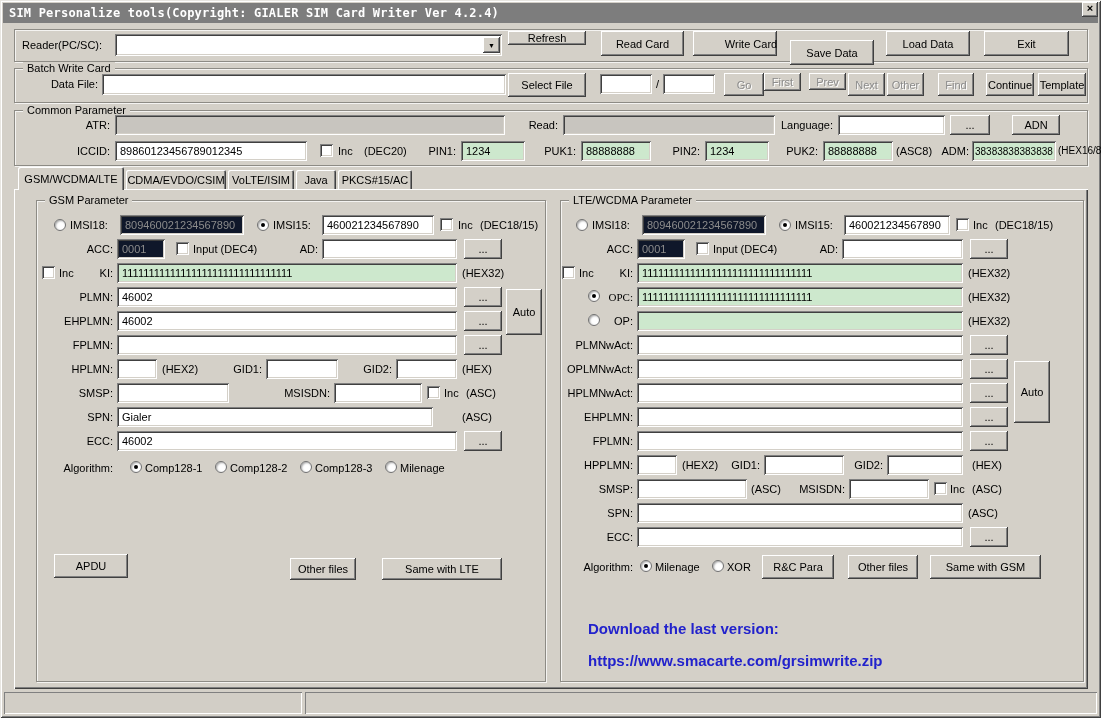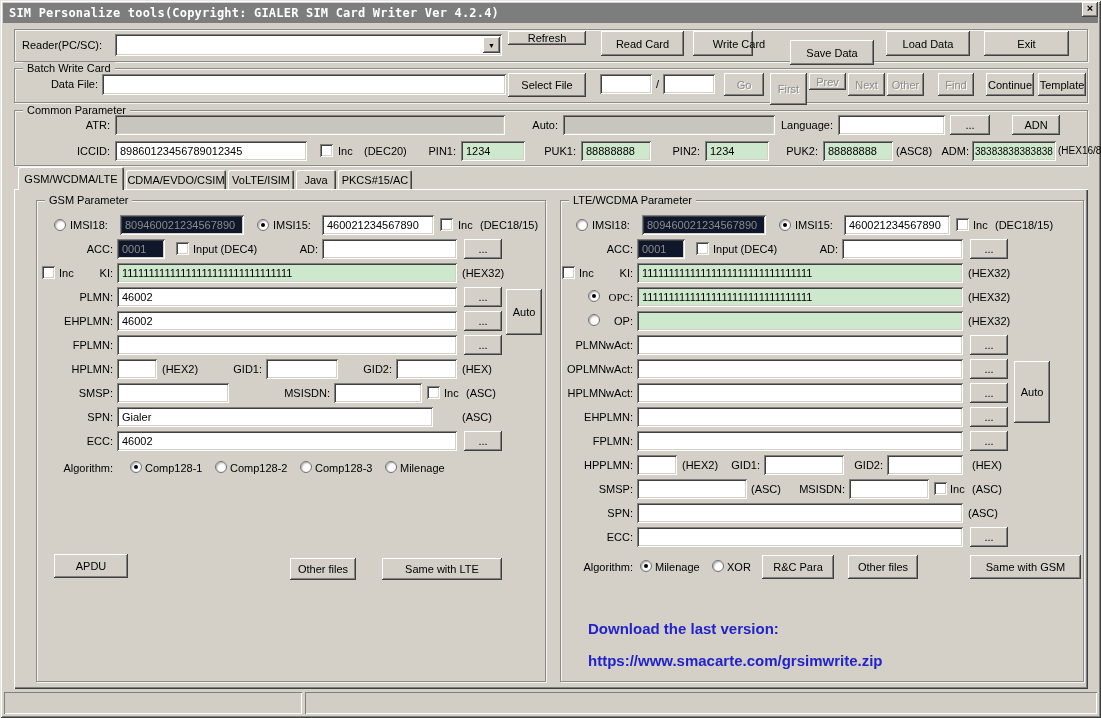--- a/index.html
+++ b/index.html
@@ -74,49 +74,49 @@
   <span>SIM Personalize tools(Copyright: GIALER SIM Card Writer Ver 4.2.4)</span>
 </div>
 <div class="closebtn">×</div>
 
 <div class="groupbox" style="left:14px;top:29px;width:1074px;height:33px;"></div>
 <span class="lbl" style="left:22px;top:35px;">Reader(PC/SC):</span>
 <input class="tb" style="left: 115px; top: 34px; width: 387px; height: 22px;" value="">
 <div class="comboarrow" style="left:483px;top:37px;">▼</div>
 <div class="btn" style="left:508px;top:31px;width:78px;height:14px;">Refresh</div>
 <div class="btn" style="left:601px;top:31px;width:83px;height:25px;">Read Card</div>
-<div class="btn" style="left:693px;top:31px;width:60px;height:25px;padding-left:32px;">Write Card</div>
+<div class="btn" style="left:693px;top:31px;width:84px;height:25px;padding-left:32px;">Write Card</div>
 <div class="btn" style="left:790px;top:40px;width:84px;height:25px;">Save Data</div>
 <div class="btn" style="left:886px;top:31px;width:84px;height:25px;">Load Data</div>
 <div class="btn" style="left:984px;top:31px;width:85px;height:25px;">Exit</div>
 
 <div class="groupbox" style="left:14px;top:68px;width:1074px;height:35px;">
   <span class="legend">Batch Write Card</span>
 </div>
 <span class="lbl r" style="left:30px;top:74px;width:68px;">Data File:</span>
 <input class="tb" style="left: 102px; top: 74px; width: 404px; height: 21px;" value="">
 <div class="btn" style="left:508px;top:73px;width:78px;height:24px;">Select File</div>
 <input class="tb" style="left: 600px; top: 74px; width: 52px;" value="">
 <span class="lbl" style="left:656px;top:74px;">/</span>
 <input class="tb" style="left: 663px; top: 74px; width: 52px;" value="">
 <div class="btn dis" style="left:724px;top:73px;width:40px;height:23px;">Go</div>
-<div class="btn dis" style="left:752px;top:73px;width:37px;height:32px;margin-left:18px;">First</div>
+<div class="btn dis" style="left:752px;top:73px;width:37px;height:18px;margin-left:12px;">First</div>
 <div class="btn dis" style="left:809px;top:73px;width:37px;height:17px;">Prev</div>
 <div class="btn dis" style="left:848px;top:73px;width:37px;height:23px;">Next</div>
 <div class="btn dis" style="left:887px;top:73px;width:37px;height:23px;">Other</div>
 <div class="btn dis" style="left:938px;top:73px;width:36px;height:23px;">Find</div>
 <div class="btn" style="left:986px;top:73px;width:48px;height:23px;">Continue</div>
 <div class="btn" style="left:1038px;top:73px;width:48px;height:23px;">Template</div>
 
 <div class="groupbox" style="left:14px;top:110px;width:1074px;height:56px;">
   <span class="legend">Common Parameter</span>
 </div>
 <span class="lbl r" style="left:30px;top:115px;width:80px;">ATR:</span>
 <input class="tb grayfill" style="left: 115px; top: 115px; width: 390px;" value="">
-<span class="lbl r" style="left:508px;top:115px;width:50px;">Auto:</span>
+<span class="lbl r" style="left:508px;top:115px;width:50px;">Read:</span>
 <input class="tb grayfill" style="left: 563px; top: 115px; width: 212px;" value="">
 <span class="lbl r" style="left:763px;top:115px;width:70px;">Language:</span>
 <input class="tb" style="left: 838px; top: 115px; width: 107px;" value="">
 <div class="btn" style="left:950px;top:115px;width:40px;height:20px;">...</div>
 <div class="btn" style="left:1012px;top:115px;width:48px;height:20px;">ADN</div>
 
 <span class="lbl r" style="left:30px;top:141px;width:80px;">ICCID:</span>
 <input class="tb" style="left: 115px; top: 141px; width: 192px;" value="89860123456789012345">
 <span class="cb" style="left:320px;top:144px;"></span>
 <span class="lbl" style="left:338px;top:141px;">Inc</span>
@@ -305,19 +305,19 @@
 <input class="tb" style="left: 637px; top: 527px; width: 326px;" value="">
 <div class="btn" style="left:970px;top:527px;width:38px;height:20px;">...</div>
 
 <span class="lbl r" style="left:540px;top:557px;width:93px;">Algorithm:</span>
 <span class="radio on" style="left:640px;top:560px;"></span>
 <span class="lbl" style="left:655px;top:557px;">Milenage</span>
 <span class="radio" style="left:712px;top:560px;"></span>
 <span class="lbl" style="left:727px;top:557px;">XOR</span>
 <div class="btn" style="left:762px;top:555px;width:72px;height:24px;">R&amp;C Para</div>
 <div class="btn" style="left:848px;top:555px;width:70px;height:24px;">Other files</div>
-<div class="btn" style="left:930px;top:555px;width:111px;height:24px;margin-left:40px;">Same with GSM</div>
+<div class="btn" style="left:930px;top:555px;width:111px;height:24px;">Same with GSM</div>
 
 <span class="dl" style="left:588px;top:620px;">Download the last version:</span>
 <span class="dl" style="left:588px;top:652px;">https://www.smacarte.com/grsimwrite.zip</span>
 
 <div class="sunkenthin" style="left:4px;top:692px;width:298px;height:22px;"></div>
 <div class="sunkenthin" style="left:305px;top:692px;width:792px;height:22px;"></div>
 
 </body></html>

